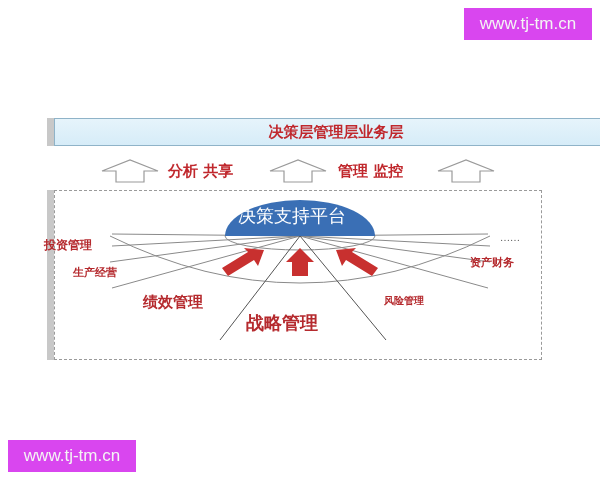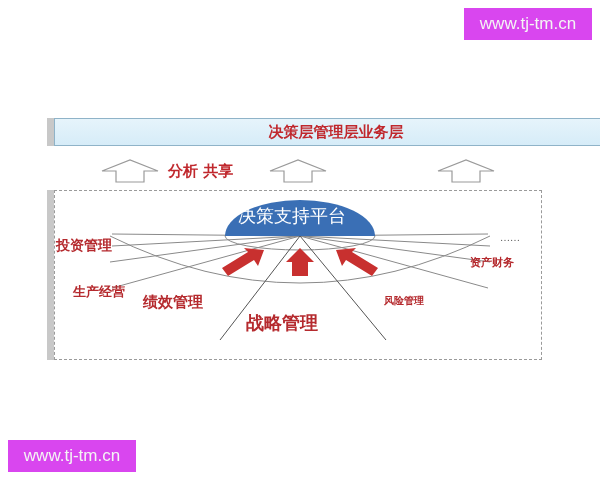--- a/index.html
+++ b/index.html
@@ -37,20 +37,21 @@
 
 <div class="row2">
   <svg width="600" height="30">
     <g fill="#ffffff" stroke="#9a9a9a" stroke-width="1.2">
       <polygon points="102,13 130,2 158,13 144,13 144,24 116,24 116,13"></polygon>
       <polygon points="270,13 298,2 326,13 312,13 312,24 284,24 284,13"></polygon>
       <polygon points="438,13 466,2 494,13 480,13 480,24 452,24 452,13"></polygon>
     </g>
   </svg>
   <span class="txt" style="left:168px">分析  共享</span>
+  <span class="txt" style="left:338px">管理  监控</span>
 </div>
 
 <div class="panel"></div>
 
 <svg width="600" height="480">
 
   <path d="M 110 236 Q 300 330 490 236" fill="none" stroke="#8a8a8a" stroke-width="1"></path>
 
   <ellipse cx="300" cy="236" rx="75" ry="14" fill="none" stroke="#8a8a8a" stroke-width="1"></ellipse>
 
@@ -70,19 +71,19 @@
   <path d="M 225 236 A 75 36 0 0 1 375 236 Z" fill="#3a6fb5"></path>
 
   <g fill="#c8302f">
     <polygon points="222,268 248,252 244,248 264,250 258,266 254,260 228,276"></polygon>
     <polygon points="292,276 292,262 286,262 300,248 314,262 308,262 308,276"></polygon>
     <polygon points="378,268 352,252 356,248 336,250 342,266 346,260 372,276"></polygon>
   </g>
 </svg>
 
 <div class="lbl" style="left:238px;top:204px;color:#ffffff;font-size:18px;font-weight:normal">决策支持平台</div>
-<div class="lbl" style="left:56px;top:237px;font-size:14px">投资管理</div>
-<div class="lbl" style="left:73px;top:283px;font-size:13px">生产经营</div>
+<div class="lbl" style="left:44px;top:237px;font-size:12px">投资管理</div>
+<div class="lbl" style="left:73px;top:265px;font-size:11px">生产经营</div>
 <div class="lbl" style="left:143px;top:293px;font-size:15px">绩效管理</div>
 <div class="lbl" style="left:246px;top:311px;font-size:18px">战略管理</div>
 <div class="lbl" style="left:384px;top:294px;font-size:10px">风险管理</div>
 <div class="lbl" style="left:470px;top:255px;font-size:11px">资产财务</div>
 <div class="lbl" style="left:500px;top:232px;font-size:10px;color:#555;font-weight:normal">……</div>
 
 </body></html>

